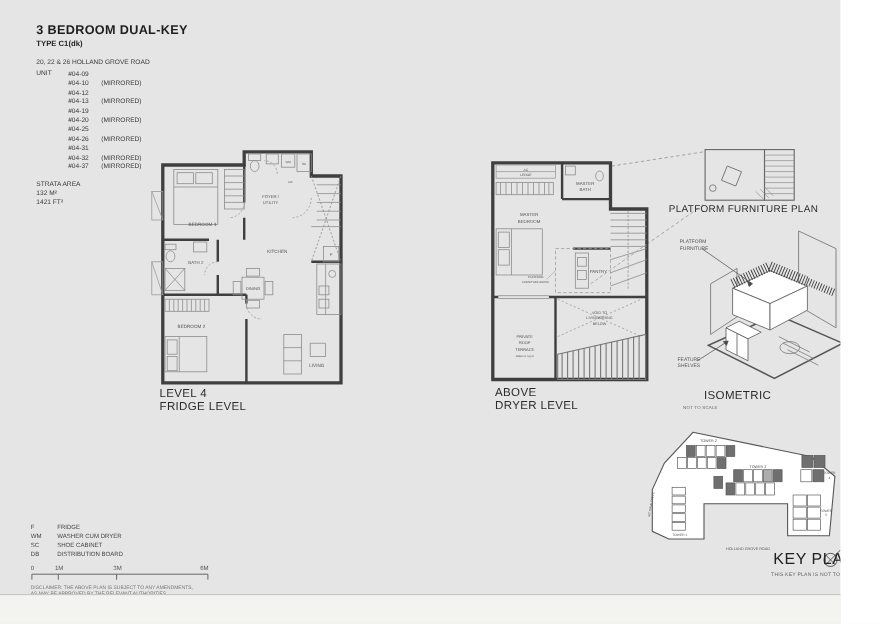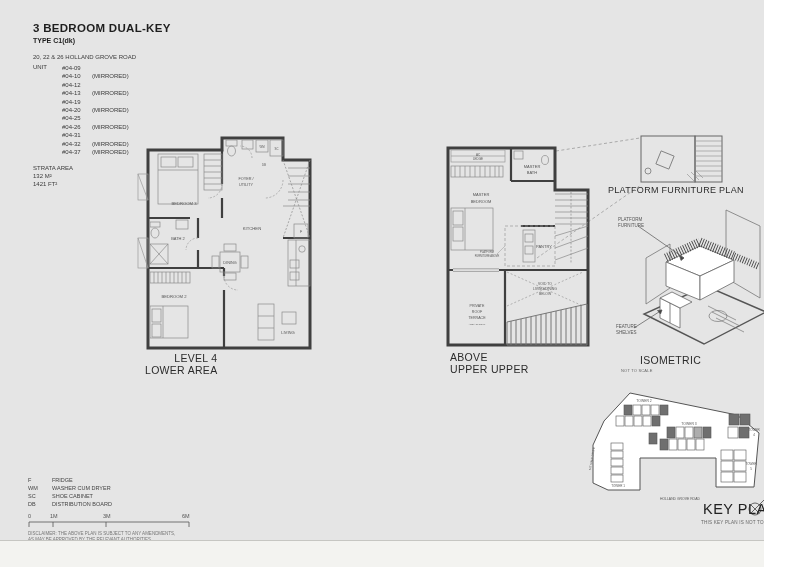--- a/index.html
+++ b/index.html
@@ -178,23 +178,23 @@
       <text x="42" y="112" font-size="4">BATH 2</text>
       <text x="94" y="136" font-size="3.8">DINING</text>
       <text x="38" y="170" font-size="4.2">BEDROOM 2</text>
       <text x="152" y="206" font-size="4.2">LIVING</text>
       <text x="165" y="105" font-size="3.6" fill="#777">F</text>
       <text x="126" y="20" font-size="2.8" fill="#777">WM</text>
       <text x="140.5" y="22" font-size="2.8" fill="#777">SC</text>
       <text x="128" y="38" font-size="2.8" fill="#777">DB</text>
     </g>
   </svg>
-  <div class="abs caption" style="left:145px;top:352px;text-align:right;">
+  <div class="abs caption" style="left:145px;top:352px;">
     <div>LEVEL 4</div>
-    <div>LOWER AREA</div>
+    <div>FRIDGE LEVEL</div>
   </div>
 
   <svg class="abs" style="left:441px;top:130px;" width="185" height="270" viewBox="0 0 185 270">
     <g fill="none" stroke="#3f3f3f" stroke-width="3">
       <path d="M7,18 H114 V60 H147 V215 H7 Z"></path>
     </g>
     <g fill="none" stroke="#3f3f3f" stroke-width="2.2">
       <path d="M70,18 V51 M70,51 H114 M80,96 H114 M7,140 H12 M58,140 H147 M64,140 V215"></path>
     </g>
     <g fill="none" stroke="#888" stroke-width="0.7">
@@ -252,21 +252,21 @@
       <text x="104" y="165" font-size="3.4">BELOW</text>
       <text x="36" y="177" font-size="3.6">PRIVATE</text>
       <text x="36" y="183" font-size="3.6">ROOF</text>
       <text x="36" y="189" font-size="3.6">TERRACE</text>
       <text x="36" y="194.5" font-size="2.4" fill="#888">AREA 10 SQ M</text>
     </g>
     <path d="M56,124 L64,116" stroke="#999" stroke-width="0.5" fill="none"></path>
   </svg>
   <div class="abs caption" style="left:450px;top:351px;">
     <div>ABOVE</div>
-    <div>UPPER UPPER</div>
+    <div>DRYER LEVEL</div>
   </div>
 
   <svg class="abs" style="left:637px;top:130px;" width="90" height="62" viewBox="0 0 90 62">
     <g fill="none" stroke="#666" stroke-width="1">
       <rect x="4" y="6" width="54" height="46"></rect>
       <rect x="58" y="6" width="27" height="46"></rect>
     </g>
     <g fill="none" stroke="#8a8a8a" stroke-width="0.6">
       <path d="M58,11 H85 M58,16 H85 M58,21 H85 M58,26 H85 M58,31 H85 M58,36 H85 M58,41 H85 M58,46 H85"></path>
       <path d="M50,44 L58,52 M54,42 L62,50 M58,40 L66,48"></path>

